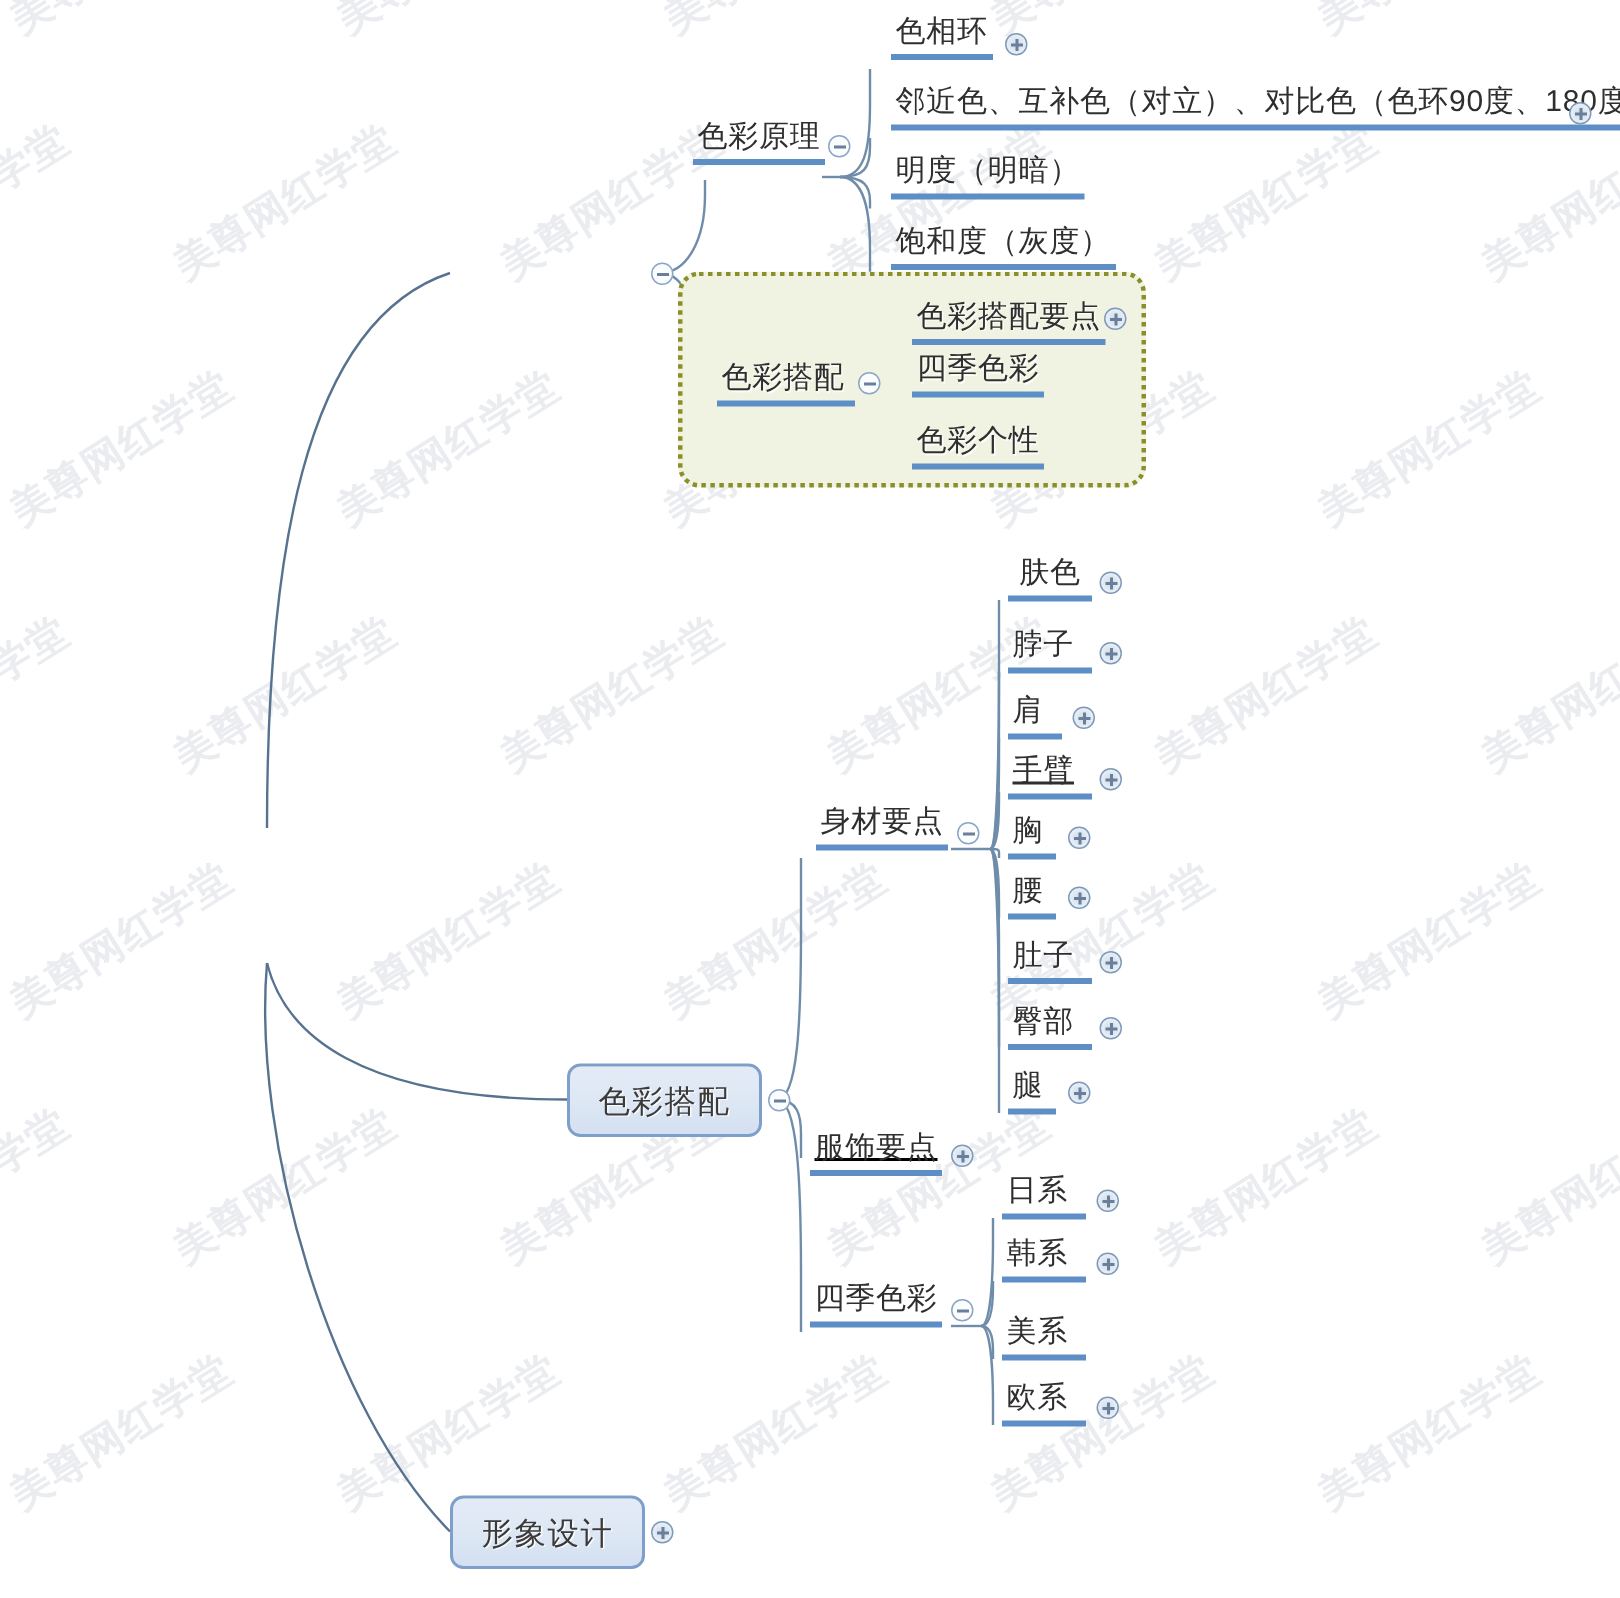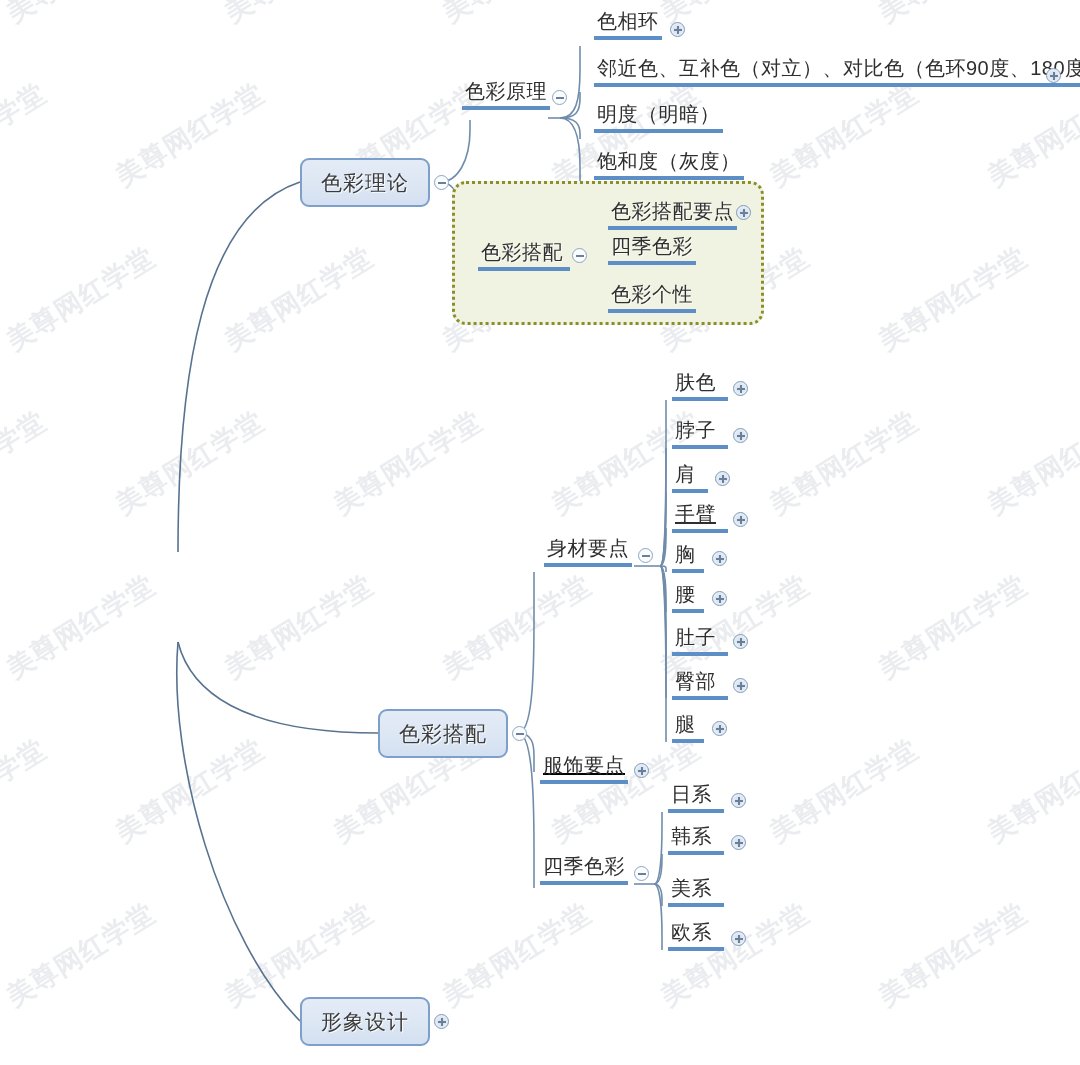--- a/index.html
+++ b/index.html
@@ -264,23 +264,20 @@
       <path d="M 654 884 C 660 884 662 856 662 826 L 662 812"></path>
       <path d="M 654 884 C 660 884 662 872 662 858 L 662 854"></path>
       <path d="M 654 884 C 660 884 662 890 662 900 L 662 906"></path>
       <path d="M 654 884 C 660 884 662 910 662 936 L 662 950"></path>
     </g>
   </svg>
 
   <div id="group-box"></div>
 
 
-  <div class="node" style="left:300px; top:158px;">
-    <div class="box branch-box">色彩理论</div>
-  </div>
   <div class="toggle minus" style="left:434px; top:175px;"></div>
 
   <div class="node" style="left:378px; top:709px;">
     <div class="box branch-box">色彩搭配</div>
   </div>
   <div class="toggle minus" style="left:512px; top:726px;"></div>
 
   <div class="node" style="left:300px; top:997px;">
     <div class="box branch-box">形象设计</div>
   </div>
@@ -326,21 +323,21 @@
   <div class="u-node" style="left:608px; top:283px;align-items:center;">
     <span class="u-text" style="min-width:82px;">色彩个性</span>
   </div>
 
   <div class="u-node" style="left:544px; top:537px;">
     <span class="u-text">身材要点</span>
   </div>
   <div class="toggle minus" style="left:638px; top:548px;"></div>
 
   <div class="u-node" style="left:672px; top:371px;">
-    <span class="u-text" style="min-width:50px;">肤色</span>
+    <span class="u-text" style="min-width:50px;text-align:center;">肤色</span>
   </div>
   <div class="toggle plus" style="left:733px; top:381px;"></div>
 
   <div class="u-node" style="left:672px; top:419px;">
     <span class="u-text" style="min-width:50px;">脖子</span>
   </div>
   <div class="toggle plus" style="left:733px; top:428px;"></div>
 
   <div class="u-node" style="left:672px; top:463px;">
     <span class="u-text" style="min-width:30px;">肩</span>

